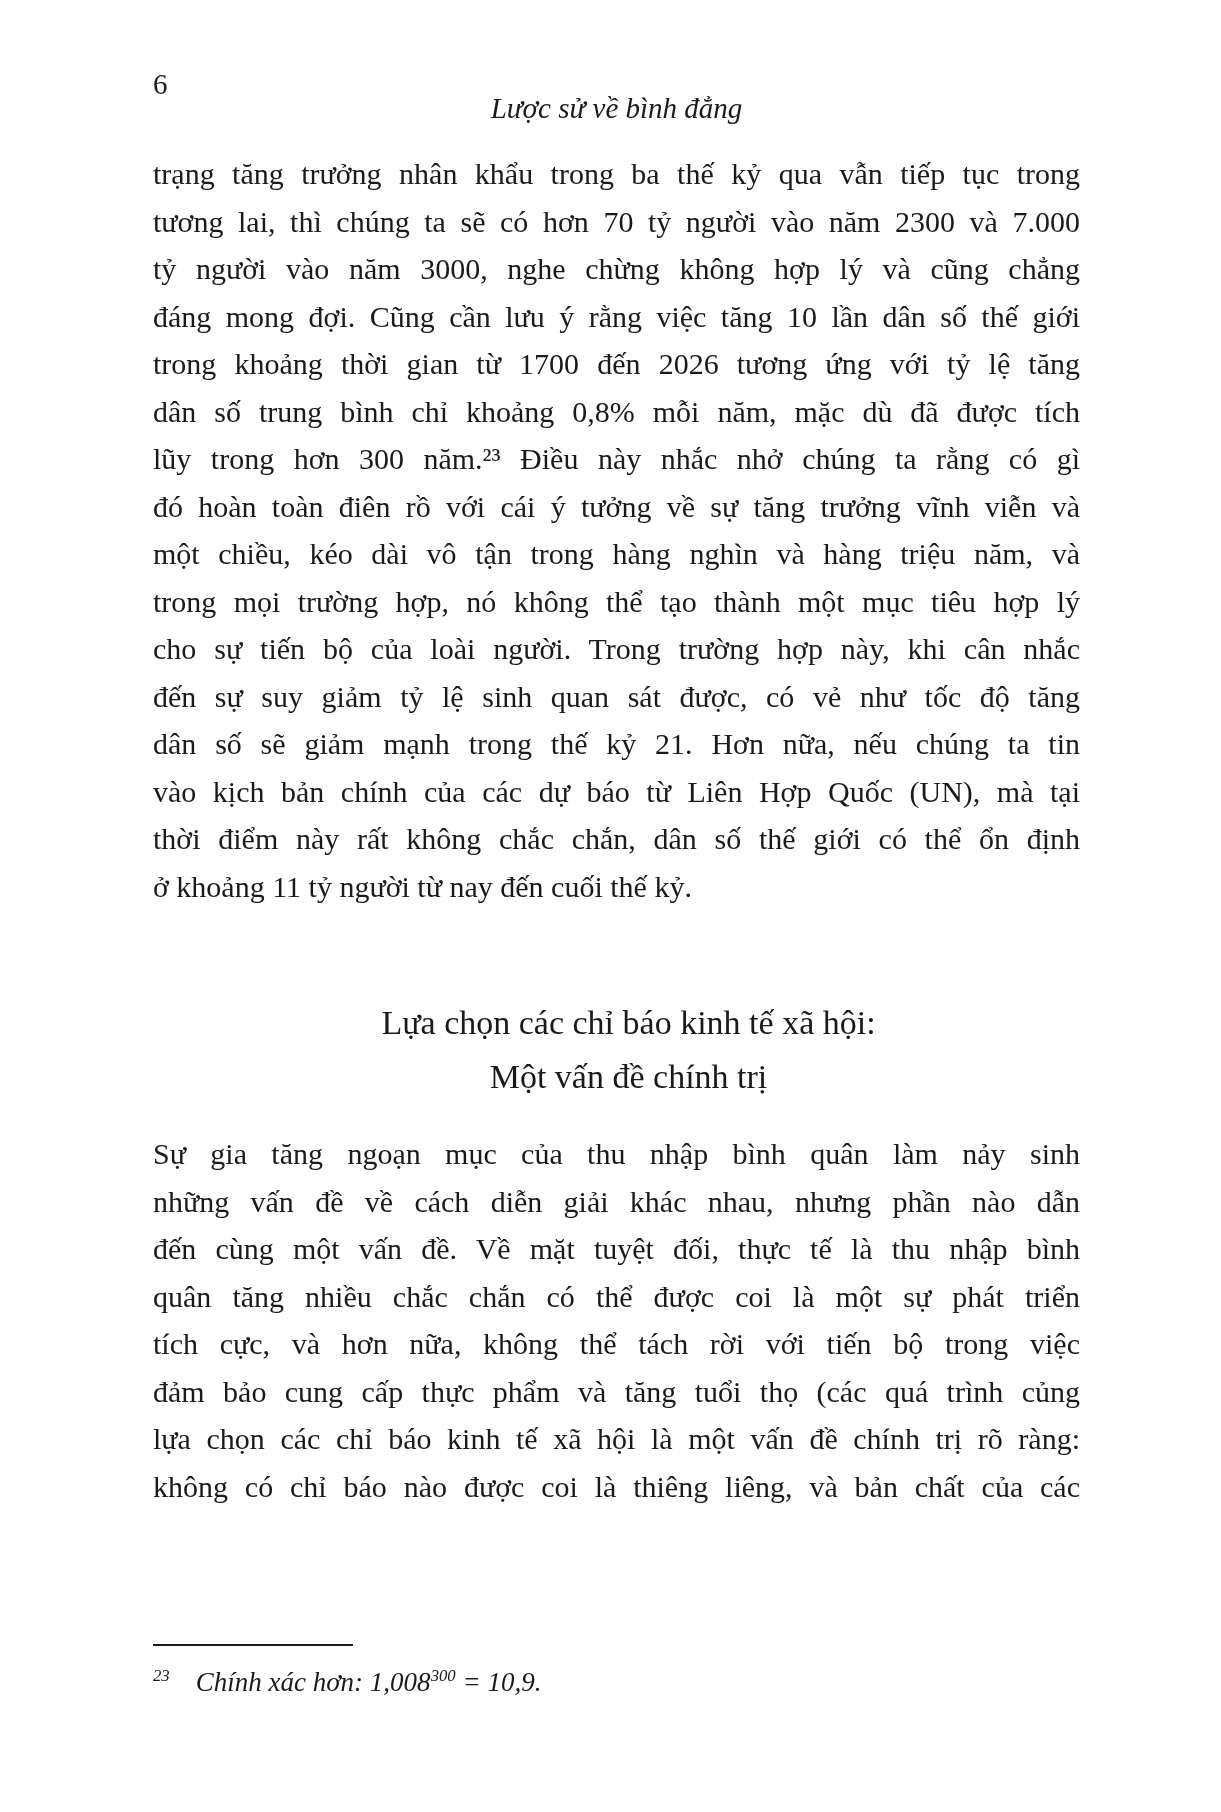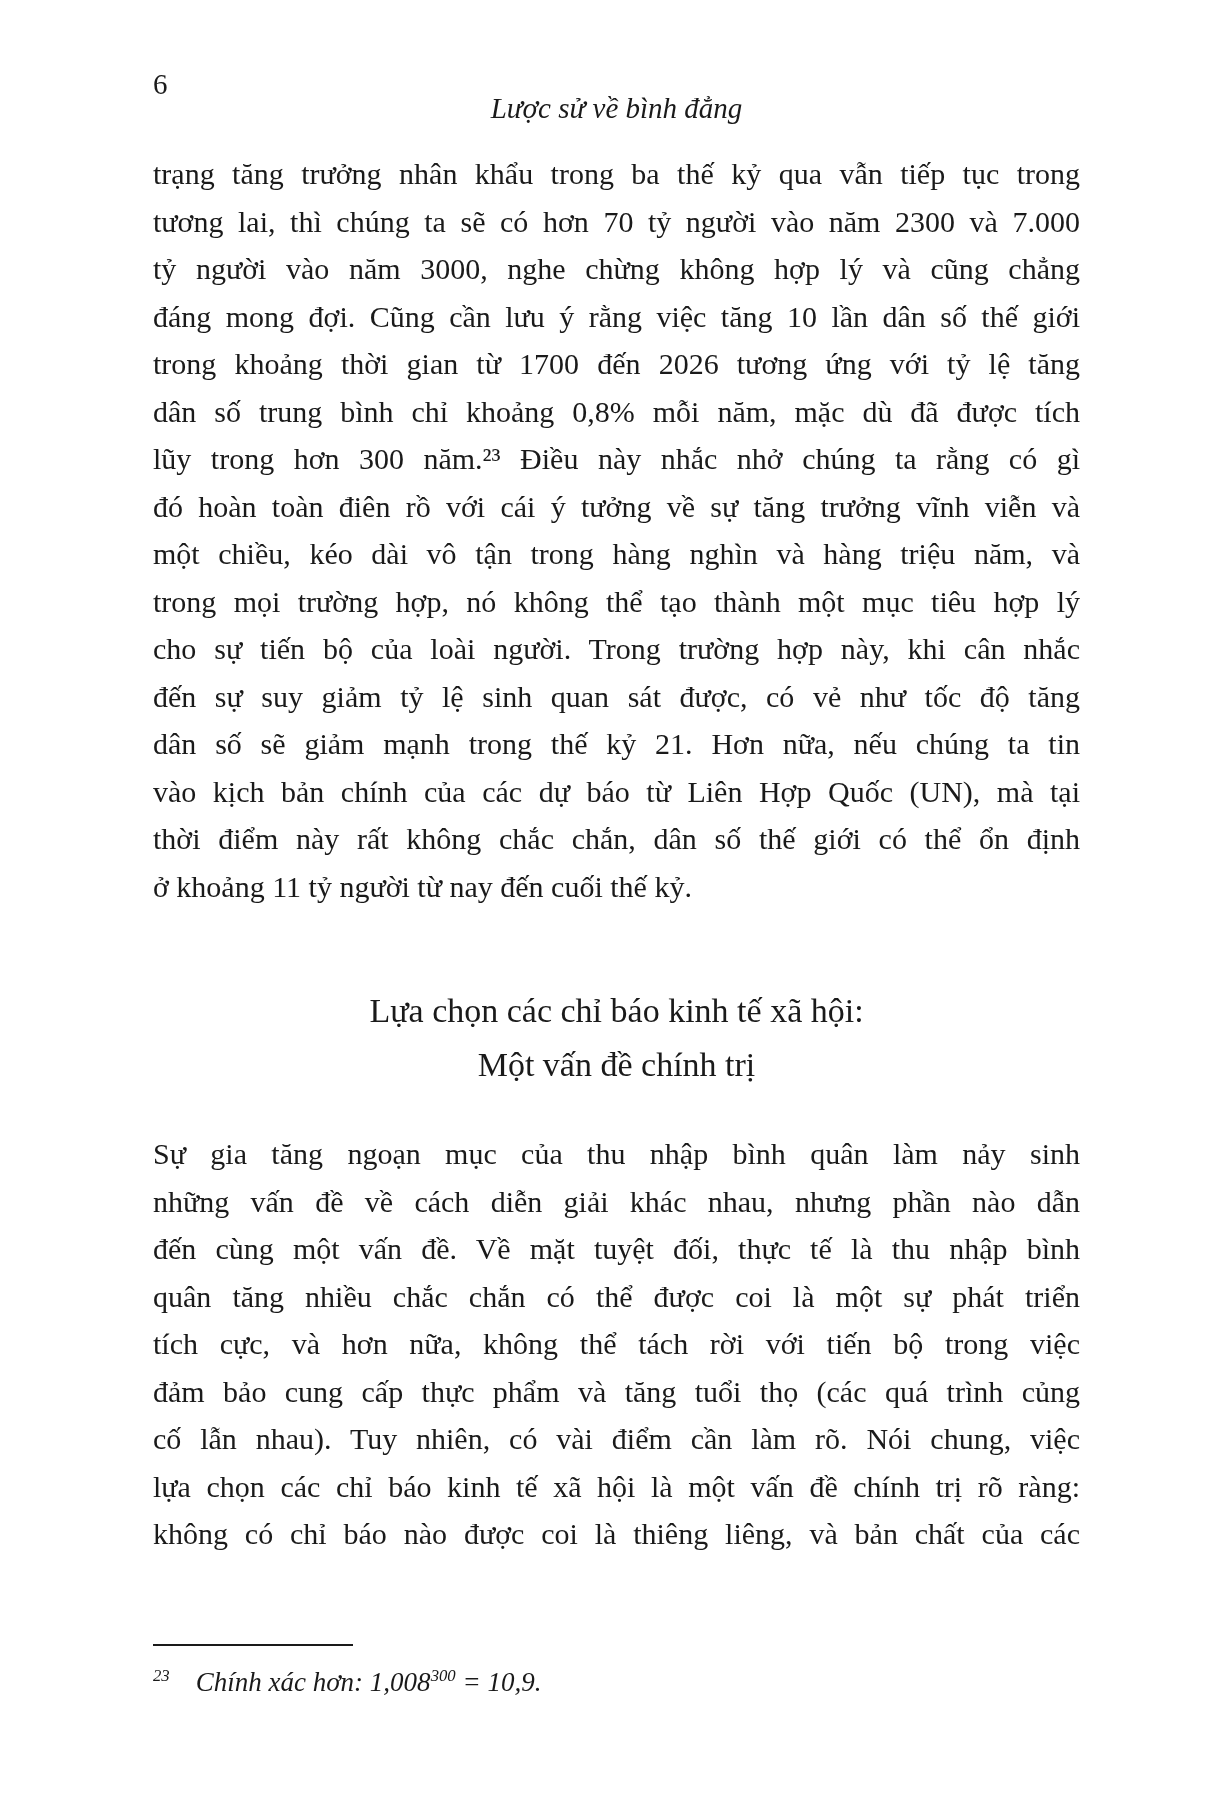--- a/index.html
+++ b/index.html
@@ -49,21 +49,21 @@
   .para2{top:1130px;}
   .line{
     text-align:justify;
     text-align-last:justify;
   }
   .line-last{
     text-align-last:left;
   }
   .section-heading{
     position:absolute;left:0;width:927px;top:984px;
-    margin:0;
+    margin:12px;
     font-size:34px;
     font-weight:normal;
     line-height:54px;
     text-align:center;
   }
   .heading-line{display:block;}
   
   .footnote-rule{
     position:absolute;
     left:153px;top:1644px;
@@ -125,21 +125,20 @@
       <span class="heading-line">Một vấn đề chính trị</span>
     </h2>
 
     <div class="para para2">
         <div class="line">Sự gia tăng ngoạn mục của thu nhập bình quân làm nảy sinh</div>
         <div class="line">những vấn đề về cách diễn giải khác nhau, nhưng phần nào dẫn</div>
         <div class="line">đến cùng một vấn đề. Về mặt tuyệt đối, thực tế là thu nhập bình</div>
         <div class="line">quân tăng nhiều chắc chắn có thể được coi là một sự phát triển</div>
         <div class="line">tích cực, và hơn nữa, không thể tách rời với tiến bộ trong việc</div>
         <div class="line">đảm bảo cung cấp thực phẩm và tăng tuổi thọ (các quá trình củng</div>
-        <div class="line">cố lẫn nhau). Tuy nhiên, có vài điểm cần làm rõ. Nói chung, việc</div>
         <div class="line">lựa chọn các chỉ báo kinh tế xã hội là một vấn đề chính trị rõ ràng:</div>
         <div class="line">không có chỉ báo nào được coi là thiêng liêng, và bản chất của các</div>
       </div>
 
   </main>
 
   <div class="footnote-rule"></div>
 
   <footer class="footnote">
     <sup class="fn-marker">23</sup><span>Chính xác hơn: 1,008</span><sup class="fn-sup">300</sup><span> = 10,9.</span>

